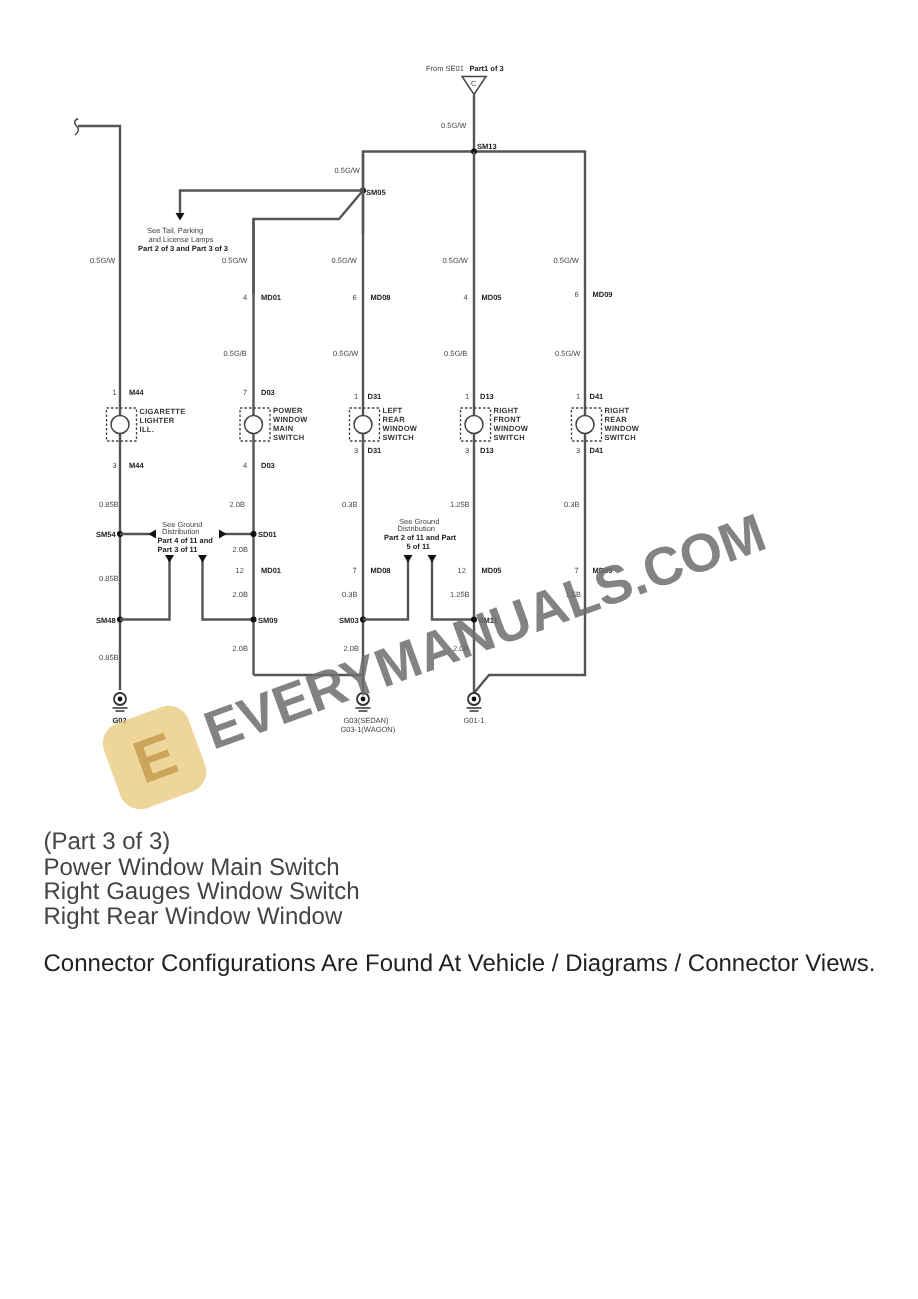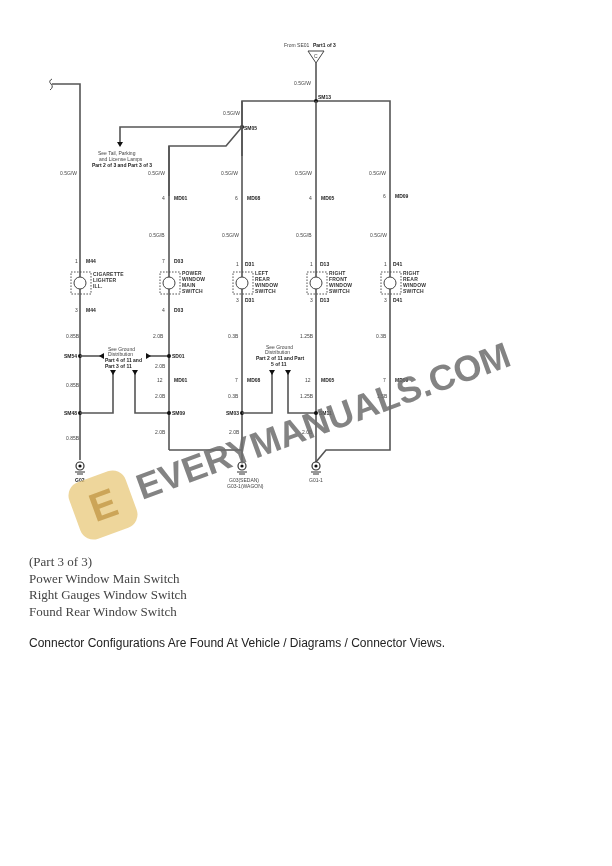--- a/index.html
+++ b/index.html
@@ -7,22 +7,22 @@
   #diagram { position: absolute; left: 0; top: 0; width: 612px; height: 540px; }
   #diagram svg { width: 612px; height: 540px; display: block; }
   .wire { stroke: #555; stroke-width: 1.6; fill: none; }
   .t { font-family: "Liberation Sans", sans-serif; font-size: 5px; fill: #444; }
   .tb { font-family: "Liberation Sans", sans-serif; font-size: 5px; font-weight: bold; fill: #222; }
   .tc { font-family: "Liberation Sans", sans-serif; font-size: 5px; font-weight: bold; fill: #333; letter-spacing: 0.2px; }
   .node { fill: #111; }
   .box { fill: none; stroke: #444; stroke-width: 0.9; stroke-dasharray: 1.6 1.4; }
   .wm { font-family: "Liberation Sans", sans-serif; font-weight: bold; font-size: 36px; fill: #6e6e6e; opacity: 0.85; }
   #notes { position: absolute; left: 29px; top: 554px; width: 570px; }
-  .line { font-size: 13px; line-height: 16.5px; color: #444; font-family: Liberation Serif, serif; }
-  .heading { font-size: 12px; line-height: 16.5px; color: #222; }
+  .line { font-size: 16px; line-height: 16.5px; color: #444; }
+  .heading { font-size: 16px; line-height: 16.5px; color: #222; }
   .see { font-size: 10.5px; line-height: 16.5px; color: #555; }
   .gap { height: 15px; }
 </style>
 </head>
 <body>
 
 <div id="diagram">
 <svg viewBox="0 0 612 540" xmlns="http://www.w3.org/2000/svg">
 
   <g>
@@ -213,17 +213,17 @@
     </g>
     <text class="wm" transform="translate(142,500) rotate(-20)">EVERYMANUALS.COM</text>
   </g>
 </svg>
 </div>
 
 <div id="notes">
   <div class="line">(Part 3 of 3)</div>
   <div class="line">Power Window Main Switch</div>
   <div class="line">Right Gauges Window Switch</div>
-  <div class="line">Found Rear Window Switch</div>
+  <div class="line">Right Rear Window Window</div>
   <div class="gap"></div>
   <div class="heading">Connector Configurations Are Found At Vehicle / Diagrams / Connector Views.</div>
   <div class="gap"></div>
 </div>
 
 </body></html>

